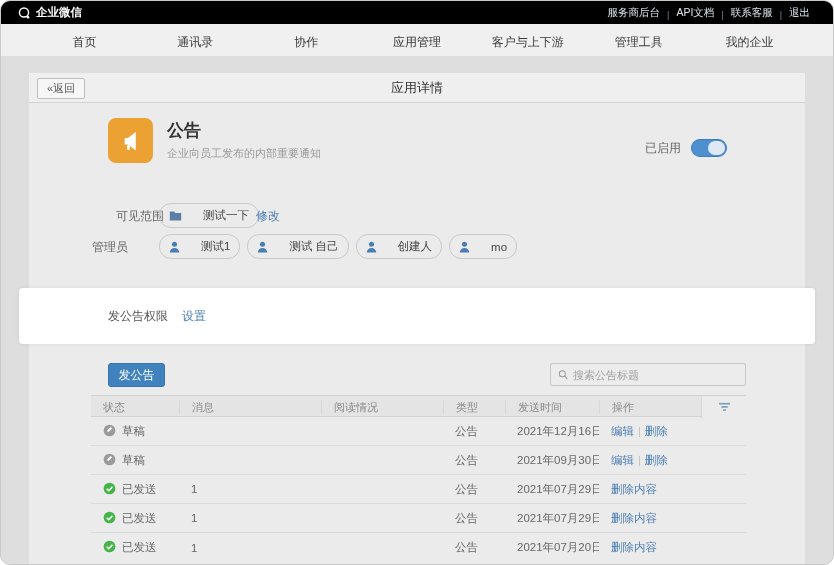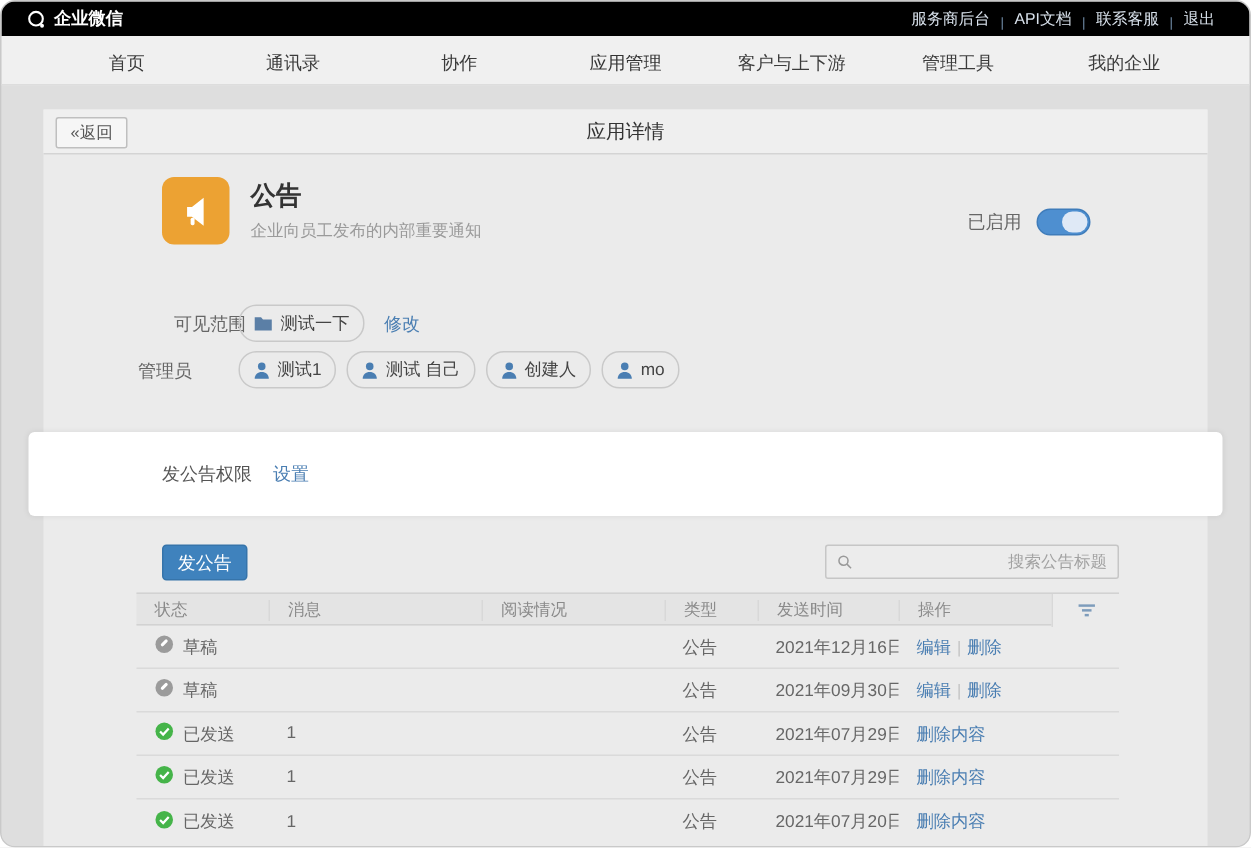--- a/index.html
+++ b/index.html
@@ -29,34 +29,34 @@
   .appicon { position:absolute; left:107px; top:61px; width:45px; height:45px; background:#eca233; border-radius:8px; display:flex; align-items:center; justify-content:center; }
   .appname { position:absolute; left:166px; top:62px; font-size:17px; font-weight:bold; color:#333; }
   .appdesc { position:absolute; left:166px; top:89px; font-size:11px; color:#9a9a9a; }
   .enable-row { position:absolute; right:106px; top:82px; display:flex; align-items:center; gap:10px; }
   .enable-label { font-size:12px; color:#666; }
   .toggle { position:relative; width:36px; height:18px; border-radius:9px; background:#4e8fd0; border:1px solid #3f7cba; cursor:pointer; }
   .toggle .knob { position:absolute; right:1px; top:1px; width:17px; height:14px; border-radius:7px; background:#dfe9f6; }
 
   
   .flabel { position:absolute; font-size:12px; color:#666; }
-  .tag { display:inline-flex; align-items:center; gap:5px; border:1px solid #c9c9c9; border-radius:12px; padding:4px 9px; font-size:11.5px; color:#444; background:transparent; }
+  .tag { display:inline-flex; align-items:center; gap:21px; border:1px solid #c9c9c9; border-radius:12px; padding:4px 9px; font-size:11.5px; color:#444; background:transparent; }
   .range-tag { position:absolute; left:158px; top:146px; min-width:80px; }
   .modify-link { position:absolute; left:255px; top:151px; }
   .admin-tags { position:absolute; left:158px; top:177px; display:flex; gap:7px; }
   a.blue { color:#4a7eb2; text-decoration:none; font-size:12px; cursor:pointer; }
 
   
   .band { position:absolute; left:18px; right:18px; top:231px; height:56px; background:#ffffff; border-radius:4px; box-shadow:0 0 4px rgba(0,0,0,0.08); display:flex; align-items:center; padding-left:89px; gap:14px; z-index:5; }
   .band .blabel { font-size:12px; color:#555; }
 
   
   .send-btn { position:absolute; left:107px; top:306px; width:57px; height:24px; background:#3f82bd; color:#fff; font-size:12px; border:1px solid #3674aa; border-radius:3px; cursor:pointer; }
   .search-box { position:absolute; left:549px; top:306px; width:196px; height:23px; border:1px solid #c6c6c6; border-radius:2px; background:#ececec; display:flex; align-items:center; padding:0 7px; gap:5px; }
-  .search-box input { border:none; outline:none; background:transparent; font-size:11px; color:#555; width:100%; font-family:"Liberation Sans", sans-serif;text-align:right; }
+  .search-box input { border:none; outline:none; background:transparent; font-size:11px; color:#555; width:100%; font-family:"Liberation Sans", sans-serif; }
   .search-box input::placeholder { color:#a2a2a2; }
 
   
   .table { position:absolute; left:90px; top:338px; width:655px; }
   .thead, .trow { display:grid; grid-template-columns:88px 142px 122px 62px 94px 102px 45px; align-items:center; }
   .thead { height:22px; background:#e4e4e4; border-top:1px solid #d2d2d2; border-bottom:1px solid #d2d2d2; font-size:11px; color:#8a8a8a; }
   .thead .hc { padding-left:12px; border-left:1px solid #d8d8d8; height:14px; line-height:14px; }
   .thead .hc:first-child { border-left:none; }
   .thead .hc-filter { background:#ebebeb; height:22px; display:flex; align-items:center; justify-content:center; padding-left:0; cursor:pointer; }
   .trow { height:29px; font-size:11.5px; color:#666; border-bottom:1px solid #dadada; }

